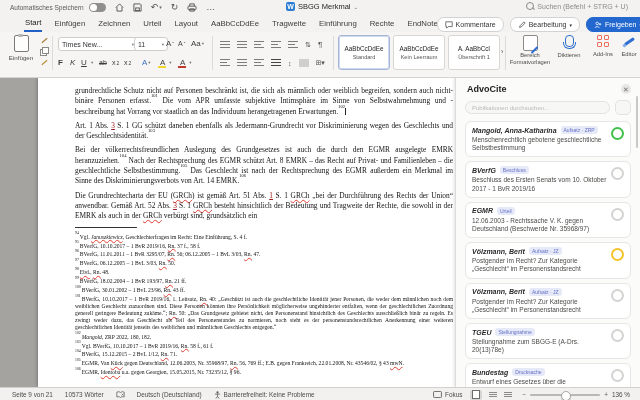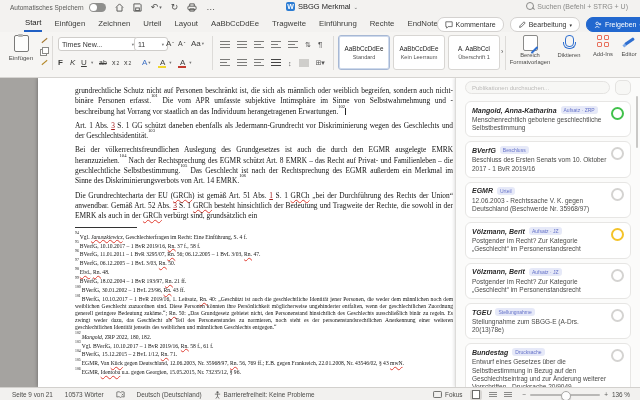--- a/index.html
+++ b/index.html
@@ -345,20 +345,24 @@
           <div class="fn"><sup>101</sup><span>BVerfG, 10.10.2017 – 1 BvR 2019/16, 1. Leitsatz, </span><span class="sc">Rn.</span><span> 40: „Geschützt ist auch die geschlechtliche Identität jener Personen, die weder dem männlichen noch dem weiblichen Geschlecht zuzuordnen sind. Diese Personen könnten ihre Persönlichkeit möglicherweise ungehinderter entfalten, wenn der geschlechtlichen Zuordnung generell geringere Bedeutung zukäme.“; </span><span class="sc">Rn.</span><span> 50: „Das Grundgesetz gebietet nicht, den Personenstand hinsichtlich des Geschlechts ausschließlich binär zu regeln. Es zwingt weder dazu, das Geschlecht als Teil des Personenstandes zu normieren, noch steht es der personenstandsrechtlichen Anerkennung einer weiteren geschlechtlichen Identität jenseits des weiblichen und männlichen Geschlechts entgegen.“</span></div>
           <div class="fn"><sup>102</sup><span class="it">Mangold</span><span>, ZRP 2022, 180, 182.</span></div>
           <div class="fn"><sup>103</sup><span>Vgl. BVerfG, 10.10.2017 – 1 BvR 2019/16, </span><span class="sc">Rn.</span><span> 58 f., 61 f.</span></div>
           <div class="fn"><sup>104</sup><span>BVerfG, 15.12.2015 – 2 BvL 1/12, </span><span class="sc">Rn.</span><span> 71.</span></div>
           <div class="fn"><sup>105</sup><span>EGMR, Van </span><span class="sc">Kück</span><span> gegen Deutschland, 12.06.2003, Nr. 35968/97, </span><span class="sc">Rn.</span><span> 56, 769 ff.; E.B. gegen Frankreich, 22.01.2008, Nr. 43546/02, § 43 </span><span class="sc">mwN</span><span>.</span></div>
           <div class="fn"><sup>106</sup><span>EGMR, </span><span class="sc">Identoba</span><span> u.a. gegen Georgien, 15.05.2015, Nr. 73235/12, § 96.</span></div>
         </div>
     </div>
 
     <div class="sidebar">
+      <div class="sb-head">
+        <span class="sb-title">AdvoCite</span>
+        <span class="sb-close">✕</span>
+      </div>
       <div class="sb-search-row">
         <div class="sb-search">
           <span>Publikationen durchsuchen...</span>
         </div>
         <div class="sb-filter"></div>
       </div>
       <div class="cards" id="cards">
           <div class="card">
             <div class="card-head">
               <span class="card-author">Mangold, Anna-Katharina</span>

